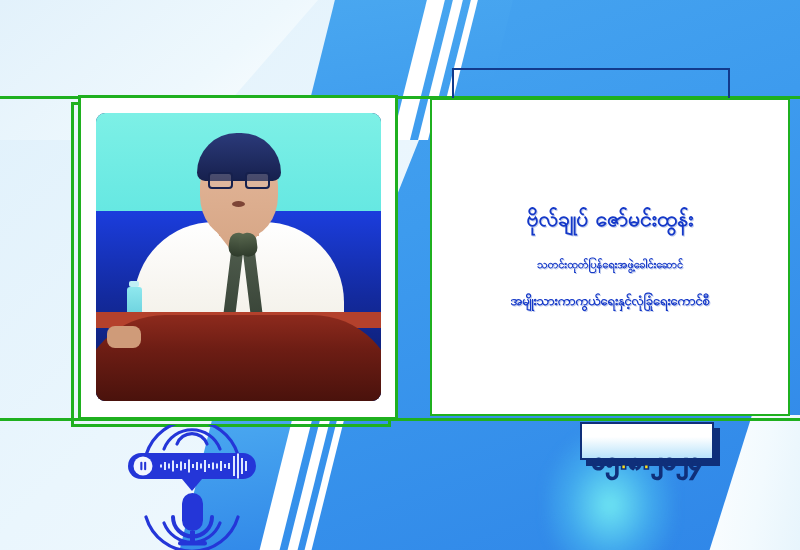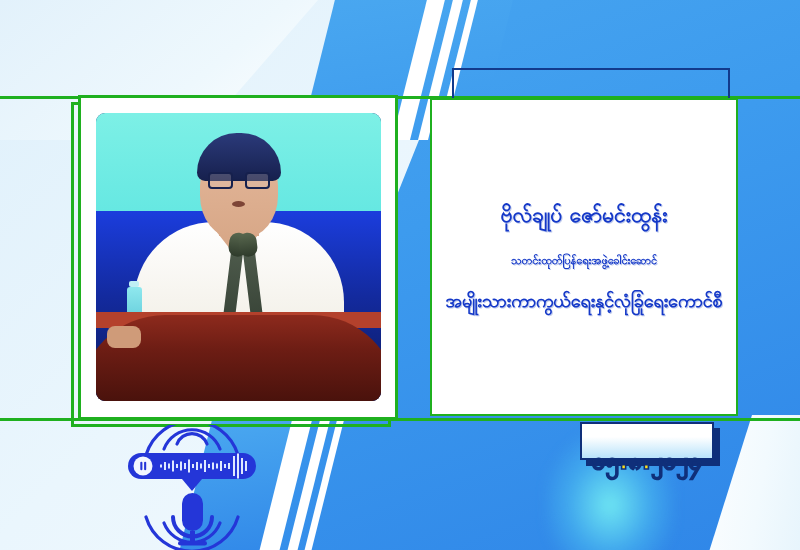--- a/index.html
+++ b/index.html
@@ -124,34 +124,34 @@
   .mic-r{left:55%;transform:rotate(-7deg);}
   .ph-hands{position:absolute;left:4%;top:74%;width:34px;height:22px;
     border-radius:8px;background:#cf9b79;}
 
   
   .txt-outline{
     position:absolute;left:452px;top:68px;width:278px;height:340px;
     border:2px solid #123a8c;box-sizing:border-box;background:transparent;
   }
   .txt-card{
-    position:absolute;left:430px;top:98px;width:308px;height:318px;
+    position:absolute;left:430px;top:98px;width:360px;height:318px;
     border:2.5px solid #1fb01f;box-sizing:border-box;
     background:#ffffff;
     display:flex;flex-direction:column;align-items:center;justify-content:center;
   }
   .txt-inner{width:100%;text-align:center;padding:0 4px;box-sizing:border-box;}
   .t-line{
     color:#1438c8;font-weight:bold;line-height:1.55;
     text-shadow:1px 1px 0 rgba(140,160,220,0.55);
     white-space:nowrap;
   }
   .t1{font-size:21px;margin-bottom:20px;}
   .t2{font-size:11px;margin-bottom:18px;}
-  .t3{font-size:18px;letter-spacing:-0.2px;}
+  .t3{font-size:13px;letter-spacing:-0.2px;}
 
   
   .date-shadow{
     position:absolute;left:586px;top:428px;width:134px;height:38px;
     background:#0f2f7a;
   }
   .date-badge{
     position:absolute;left:580px;top:422px;width:134px;height:38px;
     border:2.5px solid #0f2f7a;box-sizing:border-box;
     background:linear-gradient(180deg,#ffffff 0%,#ffffff 38%,#b9e3fb 100%);

